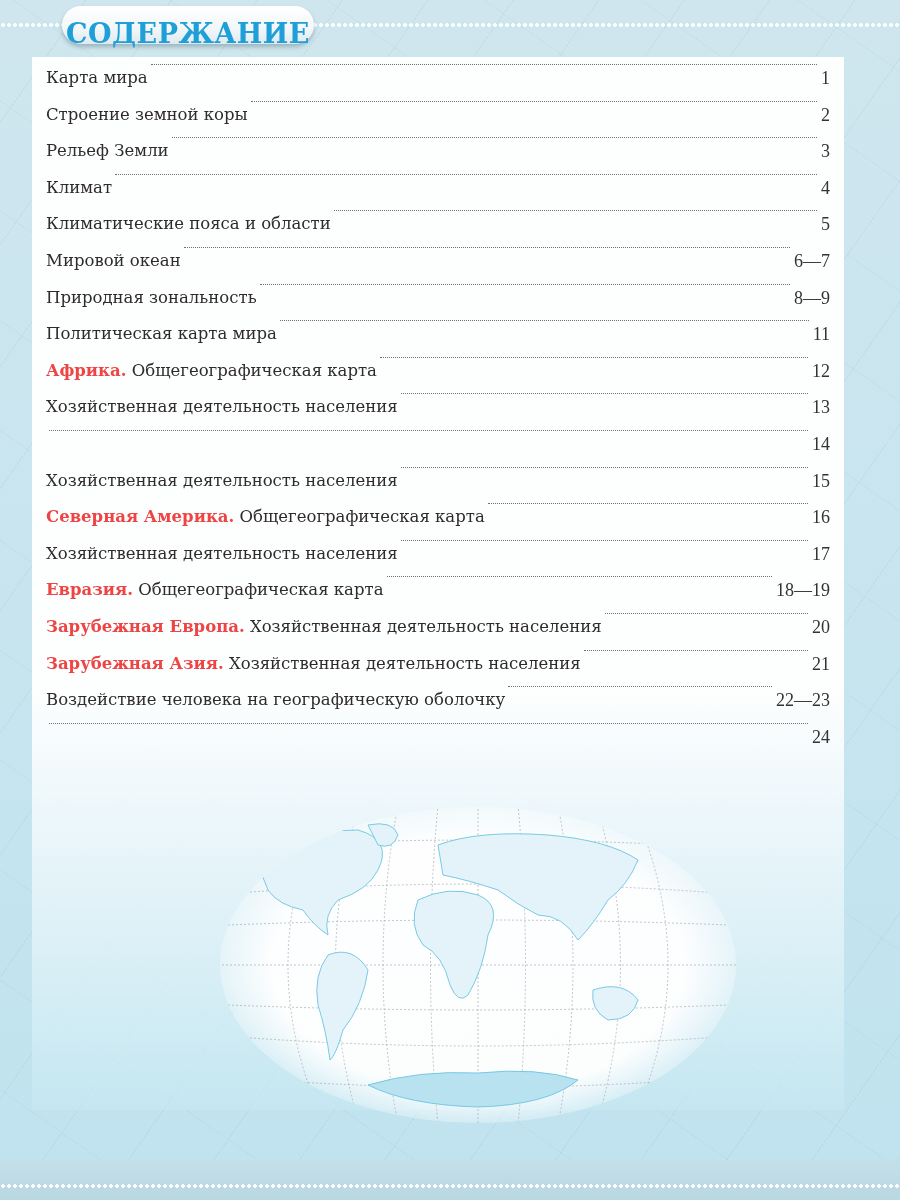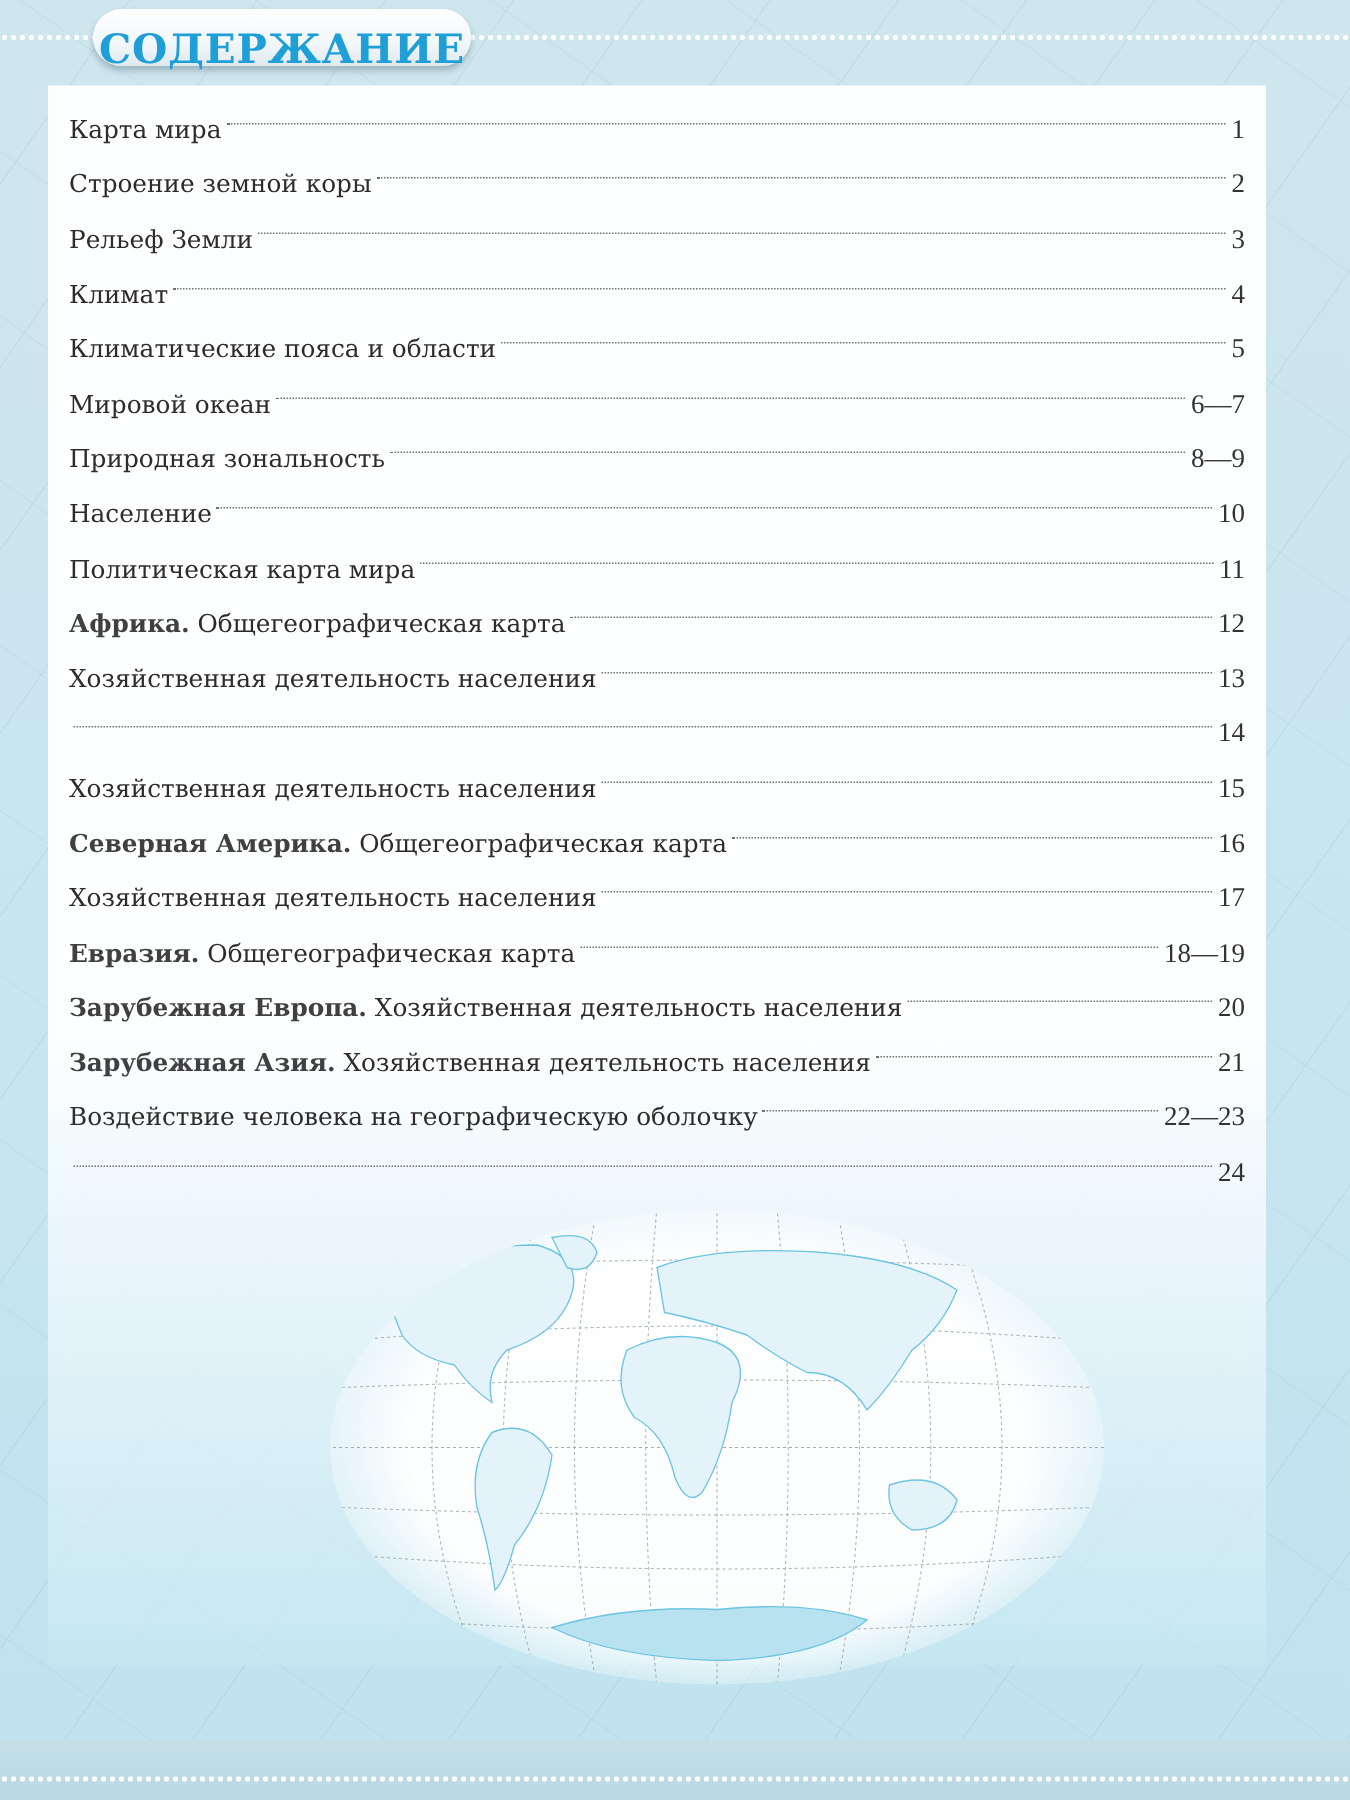--- a/index.html
+++ b/index.html
@@ -39,26 +39,26 @@
     margin-top: 16px;
   }
   .content-panel {
     position: absolute; left: 32px; top: 57px; width: 812px; height: 1053px;
     background: linear-gradient(180deg,
       rgba(255,255,255,0.97) 0%, rgba(255,255,255,0.97) 60%,
       rgba(236,247,251,0.9) 75%, rgba(200,233,243,0.6) 100%);
   }
   .toc { position: absolute; left: 46px; top: 68px; width: 784px; }
   .toc-row {
-    display: flex; align-items: center; height: 36.6px;
+    display: flex; align-items: flex-start; height: 36.6px;
     font-family: "DejaVu Serif", serif; font-size: 16.5px; color: #2e2b2a;
     cursor: pointer;
   }
   .toc-row .label { white-space: nowrap; }
-  .toc-row .label b { font-weight: bold; color: #404040; }
+  .toc-row .label b { font-weight: bold; color: #ef4444; }
   .toc-row .leader {
     flex: 1; margin: 0 4px 0 3px;
     border-bottom: 1.6px dotted #6f6f6f; transform: translateY(-4px);
     min-width: 10px;
   }
   .toc-row .page { white-space: nowrap; font-family: "Liberation Serif", serif; font-size: 18px; color: #333; }
   .world-map {
     position: absolute; left: 218px; top: 805px; width: 520px; height: 320px;
   }
 </style>
@@ -104,25 +104,20 @@
     </div>
   <div class="toc-row">
       <span class="label"><b></b><span>Мировой океан</span></span>
       <span class="leader"></span>
       <span class="page">6—7</span>
     </div>
   <div class="toc-row">
       <span class="label"><b></b><span>Природная зональность</span></span>
       <span class="leader"></span>
       <span class="page">8—9</span>
-    </div>
-  <div class="toc-row">
-      <span class="label"><b></b><span>Население</span></span>
-      <span class="leader"></span>
-      <span class="page">10</span>
     </div>
   <div class="toc-row">
       <span class="label"><b></b><span>Политическая карта мира</span></span>
       <span class="leader"></span>
       <span class="page">11</span>
     </div>
   <div class="toc-row">
       <span class="label"><b>Африка.</b><span> Общегеографическая карта</span></span>
       <span class="leader"></span>
       <span class="page">12</span>

